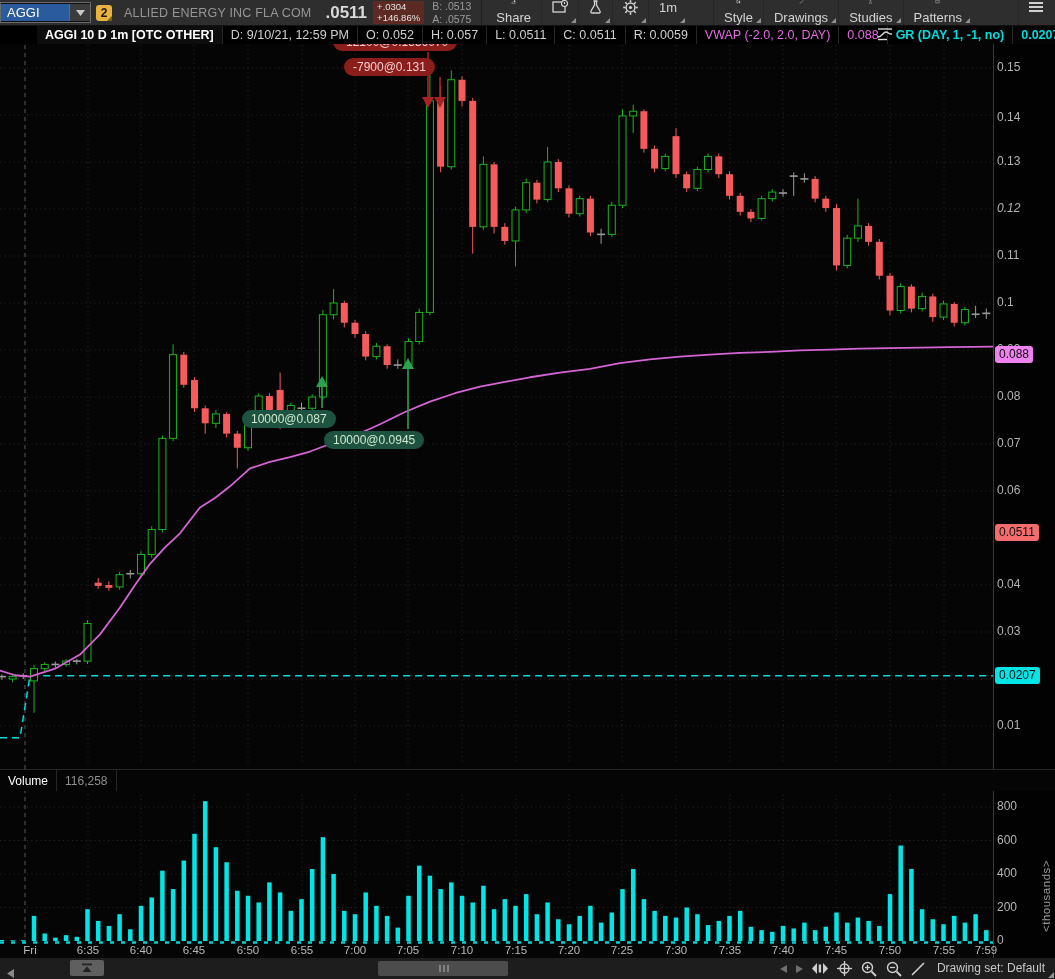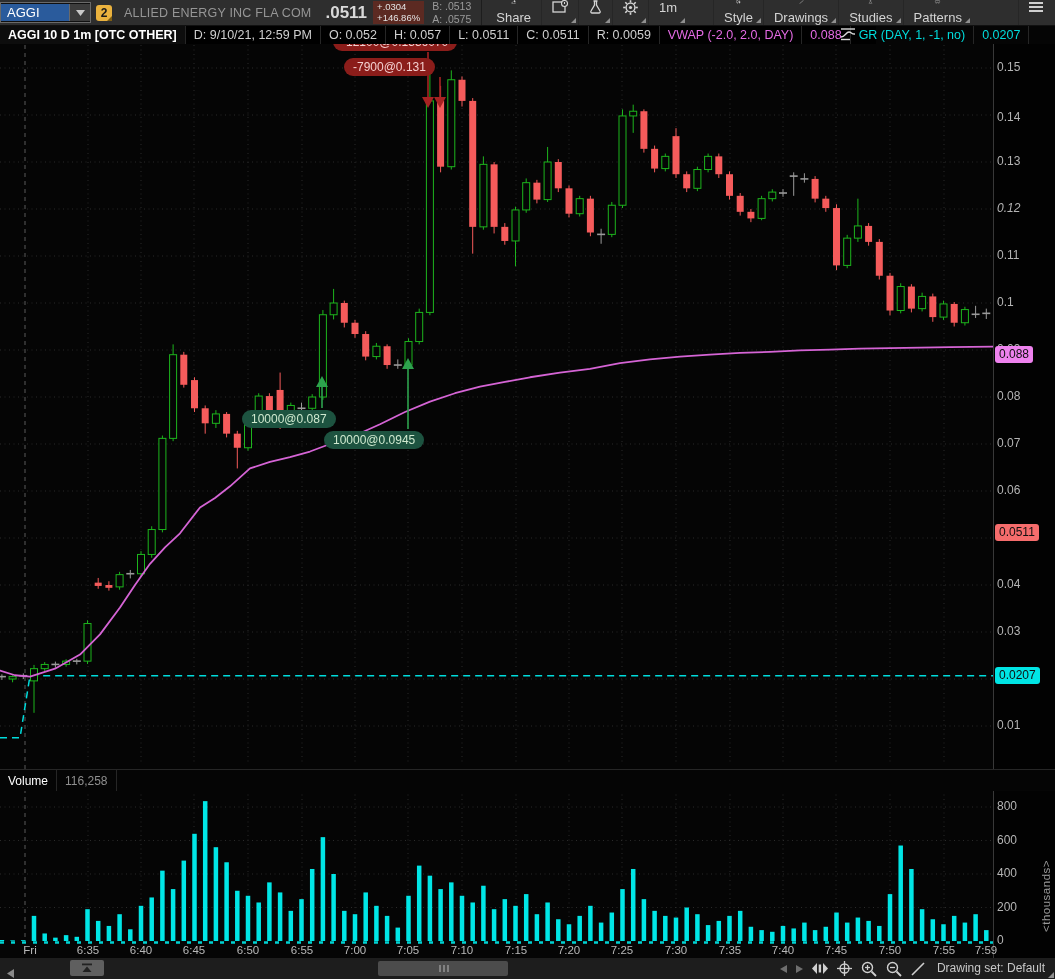--- a/index.html
+++ b/index.html
@@ -24,25 +24,25 @@
   .bidask{margin-left:8px;font-size:10.5px;line-height:1.2;color:#9a9a9a;}
   .tsep{width:1px;height:25px;background:#1d1d1d;margin:0 4px;}
   .tbtn{display:flex;align-items:center;gap:6px;height:25px;padding:0 10px;position:relative;
         color:#d4d4d4;cursor:pointer;border-left:1px solid #262626;flex-direction:column;}
   .tbtn.fold:after{content:"";position:absolute;right:2px;bottom:2px;
         border-left:5px solid transparent;border-bottom:5px solid #8f8f8f;}
   .tbtn svg{display:block;}
   .hamburger span{display:block;width:14px;height:2px;background:#cfcfcf;margin:2px 0;}
   
   #chart-header{position:absolute;left:0;top:25px;width:876px;height:19px;background:#000;
-        display:flex;align-items:stretch;z-index:15;font-size:12.5px;}
+        display:flex;align-items:stretch;z-index:15;font-size:12.5px;padding-left:37px;}
   .seg{display:flex;align-items:center;padding:0 8px;border-right:1px solid #262626;color:#cfcfcf;white-space:nowrap;}
   .seg.title{color:#fff;font-weight:bold;background:#0d0d0d;}
   .seg.vwap{color:#e46ae4;}
-  .seg.gr{color:#00dcdc;}
+  .seg.gr{color:#00dcdc;font-weight:bold;}
   #expand-icon{position:absolute;right:18px;top:1px;}
   
   #chart-svg{position:absolute;left:0;top:0;z-index:1;}
   #overlay{position:absolute;left:0;top:0;width:1055px;height:979px;z-index:3;pointer-events:none;}
   .plabel{position:absolute;left:997px;color:#b4b4b4;font-size:12px;}
   .tlabel{position:absolute;top:944px;transform:translateX(-50%);color:#b8b8b8;font-size:11.5px;}
   .vlabel{position:absolute;left:997px;color:#b4b4b4;font-size:12px;}
   .pbubble{position:absolute;left:995px;padding:0 4px;border-radius:3px;font-size:12px;height:17px;
            line-height:17px;color:#101010;z-index:6;}
   #axis-strip{position:absolute;left:993px;top:44px;width:62px;height:914px;background:#020202;

